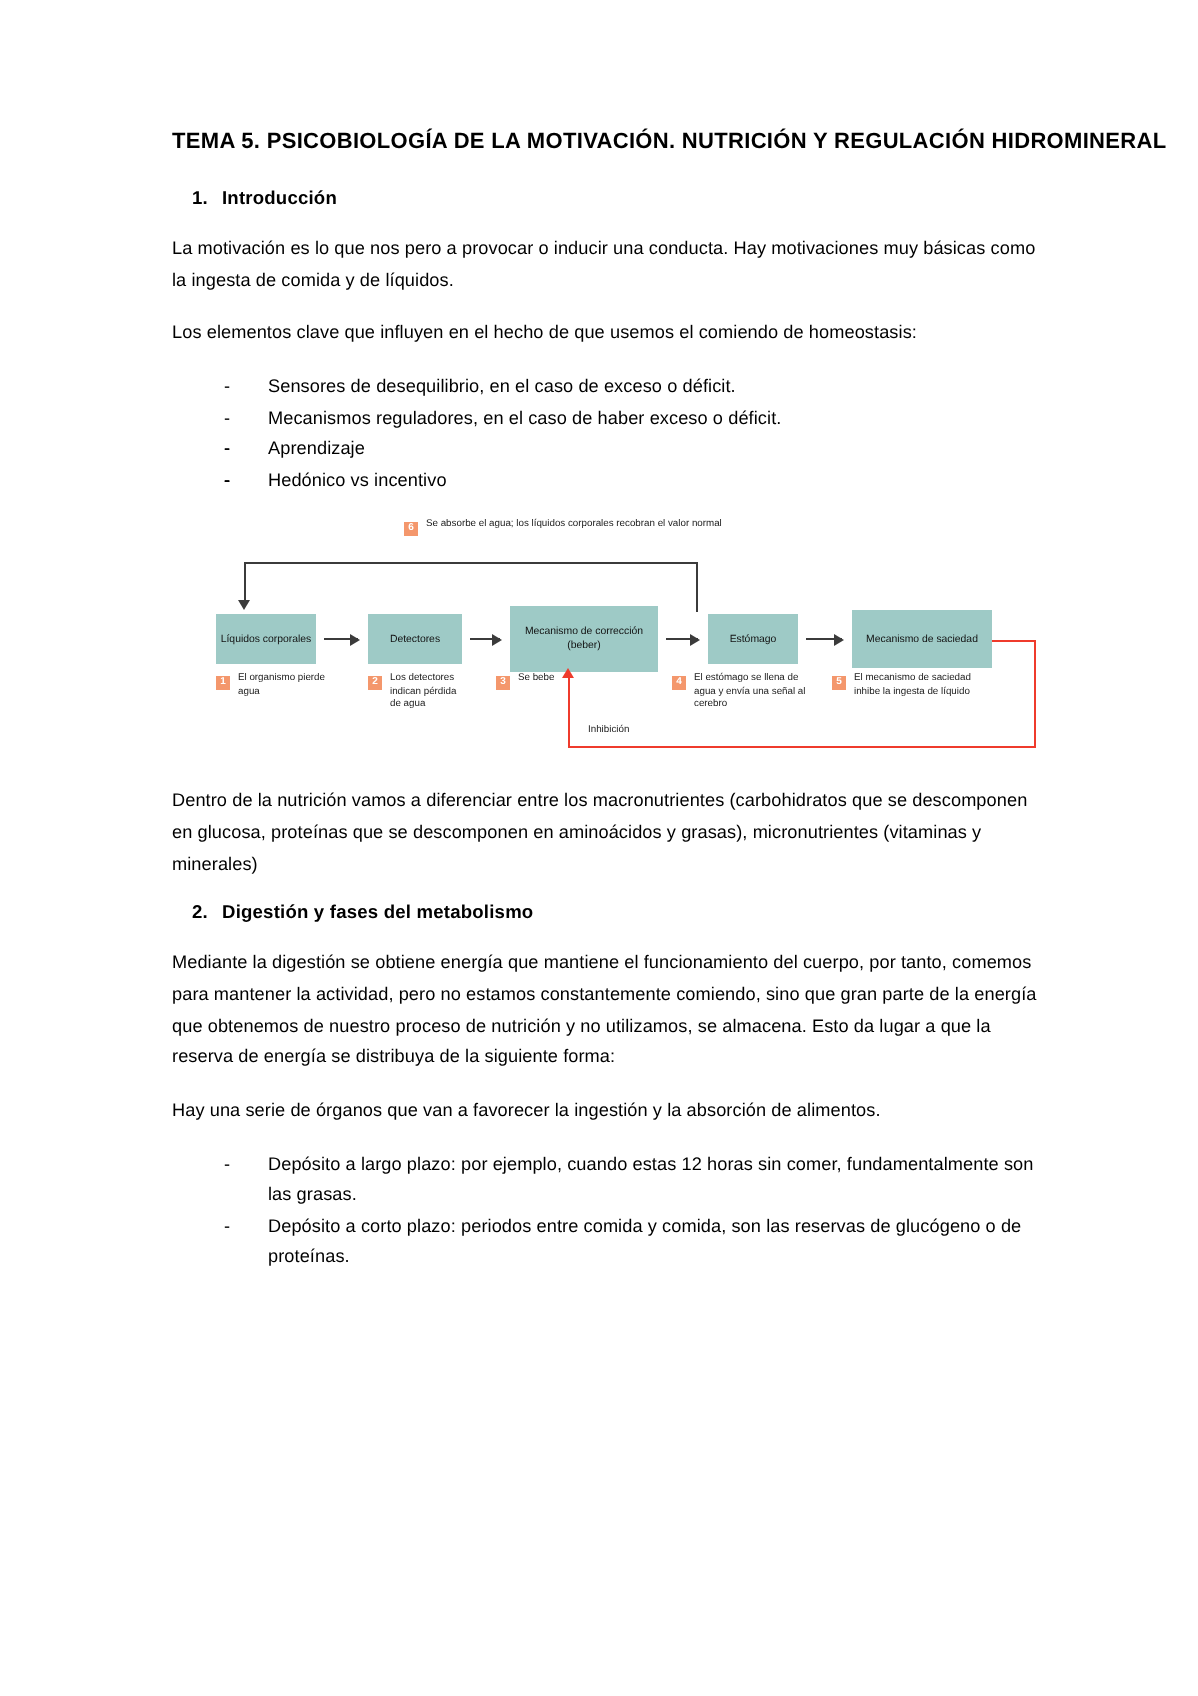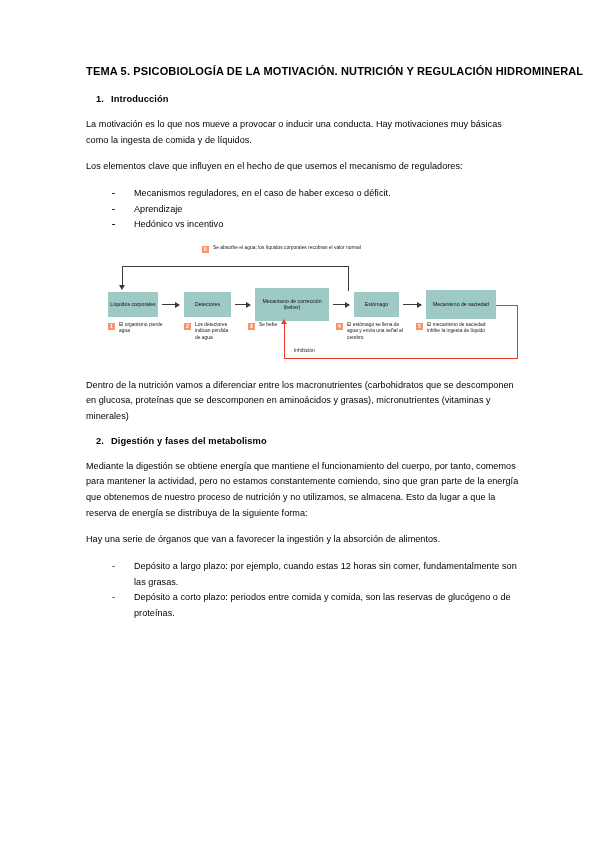--- a/index.html
+++ b/index.html
@@ -170,25 +170,25 @@
 
 <div class="page">
 
   <div class="doc-title">TEMA 5. PSICOBIOLOGÍA DE LA MOTIVACIÓN. NUTRICIÓN Y REGULACIÓN HIDROMINERAL</div>
 
   <div class="heading">
     <span class="num">1.</span>
     <span>Introducción</span>
   </div>
 
-  <p class="para">La motivación es lo que nos mueve a provocar o inducir una conducta. Hay motivaciones muy básicas como la ingesta de comida y de líquidos.</p>
-  <p class="para">Los elementos clave que influyen en el hecho de que usemos el mecanismo de reguladores:</p>
+  <p class="para">La motivación es lo que nos pero a provocar o inducir una conducta. Hay motivaciones muy básicas como la ingesta de comida y de líquidos.</p>
+  <p class="para">Los elementos clave que influyen en el hecho de que usemos el comiendo de homeostasis:</p>
 
   <ul class="dashlist">
-    <li><span class="dash">-</span></li>
+    <li><span class="dash">-</span><span>Sensores de desequilibrio, en el caso de exceso o déficit.</span></li>
     <li><span class="dash">-</span><span>Mecanismos reguladores, en el caso de haber exceso o déficit.</span></li>
     <li><span class="dash">-</span></li>
     <li><span class="dash">-</span><span>Aprendizaje</span></li>
     <li><span class="dash">-</span></li>
     <li><span class="dash">-</span></li>
     <li><span class="dash">-</span><span>Hedónico vs incentivo</span></li>
   </ul>
 
 
   <div class="diagram">

